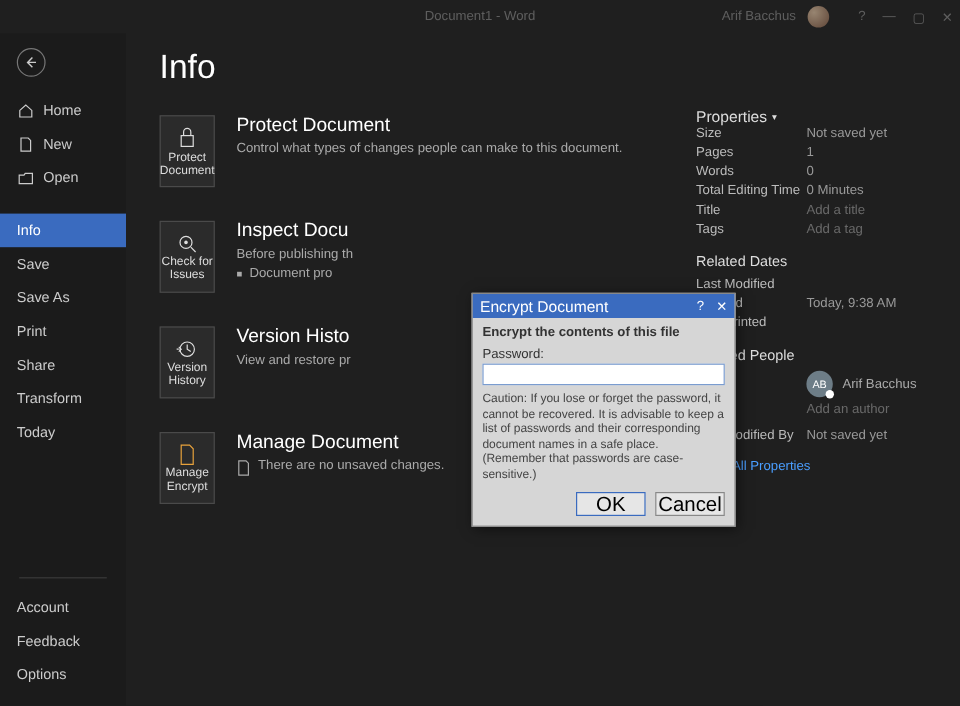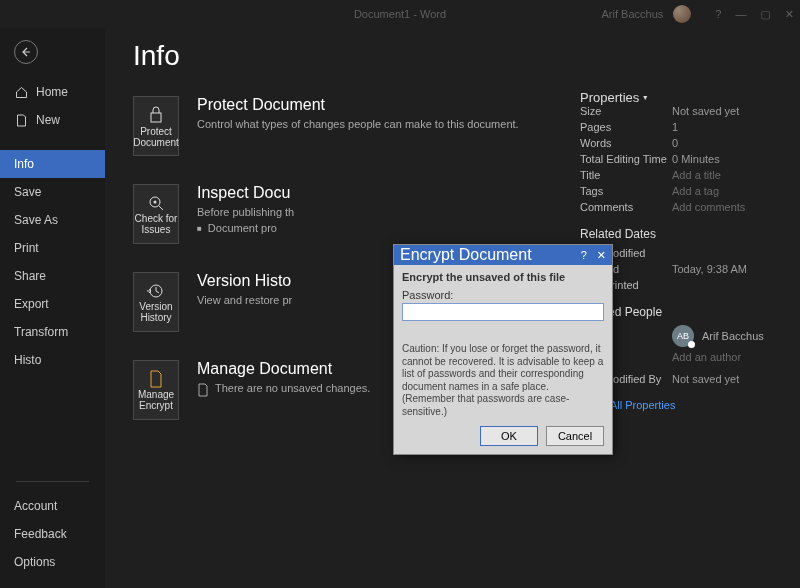--- a/index.html
+++ b/index.html
@@ -36,29 +36,29 @@
 .prop-label { width:92px;color:#bbb;}
 .prop-val { color:#999;}
 .prop-sub { color:#ddd;font-size:12px;margin:14px 0 6px;}
 .author { display:flex;align-items:center;gap:8px;}
 .avatar-md { width:22px;height:22px;border-radius:50%;background:#6d7d87;color:#fff;font-size:9px;display:flex;align-items:center;justify-content:center;position:relative;}
 .avatar-md::after{content:"";position:absolute;right:-1px;bottom:-1px;width:7px;height:7px;border-radius:50%;background:#fff;}
 .link { color:#4a9eff;font-size:11px;cursor:pointer;margin-top:10px;display:inline-block;}
 .dim{ opacity:0.6;}
 .dialog { position:absolute;left:288px;top:216px;width:220px;background:#d6d6d6;color:#333;border:1px solid #888;box-shadow:2px 2px 10px rgba(0,0,0,0.5);font-size:11px;}
 .dlg-title { background:#3a6bbf;color:#fff;height:20px;display:flex;align-items:center;padding:0 6px;justify-content:space-between;}
-.dlg-title-text{font-size:16px;}
+.dlg-title-text{font-size:13px;}
 .dlg-title-btns{display:flex;gap:10px;}
 .dlg-body { padding:6px 8px 8px;}
 .dlg-sub { font-weight:600;margin-bottom:6px;font-size:11px;}
 .dlg-label { font-size:11px;margin-bottom:2px;}
 .dlg-input { width:100%;height:18px;border:1px solid #7a9ccf;background:#fff;margin-bottom:6px;padding:0 3px;font-size:11px;}
-.dlg-caution { font-size:10px;line-height:1.25;color:#444;margin-bottom:8px;margin-top:16px;}
+.dlg-caution { font-size:10px;line-height:1.25;color:#444;margin-bottom:8px;}
 .dlg-buttons { display:flex;justify-content:flex-end;gap:8px;}
-.dlg-btn { width:58px;height:20px;border:1px solid #888;background:#e6e6e6;font-size:11px;cursor:pointer;}
+.dlg-btn { width:58px;height:20px;border:1px solid #888;background:#e6e6e6;font-size:17px;cursor:pointer;}
 .dlg-btn.primary { border:1px solid #3a6bbf;}
 svg { display:block;}
 </style>
 </head>
 <body>
 
 <div class="titlebar">
   <div class="title-center">
     <span>Document1</span> - <span>Word</span>
   </div>
@@ -90,44 +90,49 @@
         <span>Home</span>
       </div>
     <div class="nav-item">
         <span class="ico">
           <svg width="13" height="13" viewBox="0 0 13 13">
             <path d="M2.5 1h6l2 2v9h-8z" stroke="#ccc" fill="none"></path>
           </svg>
         </span>
         <span>New</span>
       </div>
+    <div class="nav-item">
+        <span class="ico">
+          <svg width="13" height="13" viewBox="0 0 13 13">
+            <path d="M1 4h4l1-1.5h6V11H1z" stroke="#ccc" fill="none"></path>
+          </svg>
+        </span>
+        <span>Open</span>
+      </div>
     <div class="nav-sep"></div>
     <div class="nav-item active">
         <span>Info</span>
       </div>
     <div class="nav-item">
         <span>Save</span>
       </div>
     <div class="nav-item">
         <span>Save As</span>
       </div>
     <div class="nav-item">
         <span>Print</span>
       </div>
     <div class="nav-item">
         <span>Share</span>
       </div>
     <div class="nav-item">
-        <span>Export</span>
-      </div>
-    <div class="nav-item">
         <span>Transform</span>
       </div>
     <div class="nav-item">
-        <span>Histo</span>
+        <span>Today</span>
       </div>
     <div class="bottom-group">
       <div class="nav-divider"></div>
       <div class="nav-item">
           <span>Account</span>
         </div>
       <div class="nav-item">
           <span>Feedback</span>
         </div>
       <div class="nav-item">
@@ -241,24 +246,20 @@
           <span class="prop-val">0 Minutes</span>
         </div>
       <div class="prop-row">
           <span class="prop-label">Title</span>
           <span class="prop-val dim">Add a title</span>
         </div>
       <div class="prop-row">
           <span class="prop-label">Tags</span>
           <span class="prop-val dim">Add a tag</span>
         </div>
-      <div class="prop-row">
-          <span class="prop-label">Comments</span>
-          <span class="prop-val dim">Add comments</span>
-        </div>
 
       <div class="prop-sub">Related Dates</div>
       <div class="prop-row">
           <span class="prop-label">Last Modified</span>
         </div>
       <div class="prop-row">
           <span class="prop-label">Created</span>
           <span class="prop-val">Today, 9:38 AM</span>
         </div>
       <div class="prop-row">
@@ -287,21 +288,21 @@
 
     <div class="dialog">
       <div class="dlg-title">
         <span class="dlg-title-text">Encrypt Document</span>
         <div class="dlg-title-btns">
           <span>?</span>
           <span>✕</span>
         </div>
       </div>
       <div class="dlg-body">
-        <div class="dlg-sub">Encrypt the unsaved of this file</div>
+        <div class="dlg-sub">Encrypt the contents of this file</div>
         <div class="dlg-label">Password:</div>
         <input type="password" class="dlg-input" style="">
         <div class="dlg-caution">Caution: If you lose or forget the password, it cannot be recovered. It is advisable to keep a list of passwords and their corresponding document names in a safe place. (Remember that passwords are case-sensitive.)</div>
         <div class="dlg-buttons">
           <button class="dlg-btn primary">OK</button>
           <button class="dlg-btn">Cancel</button>
         </div>
       </div>
     </div>
 

